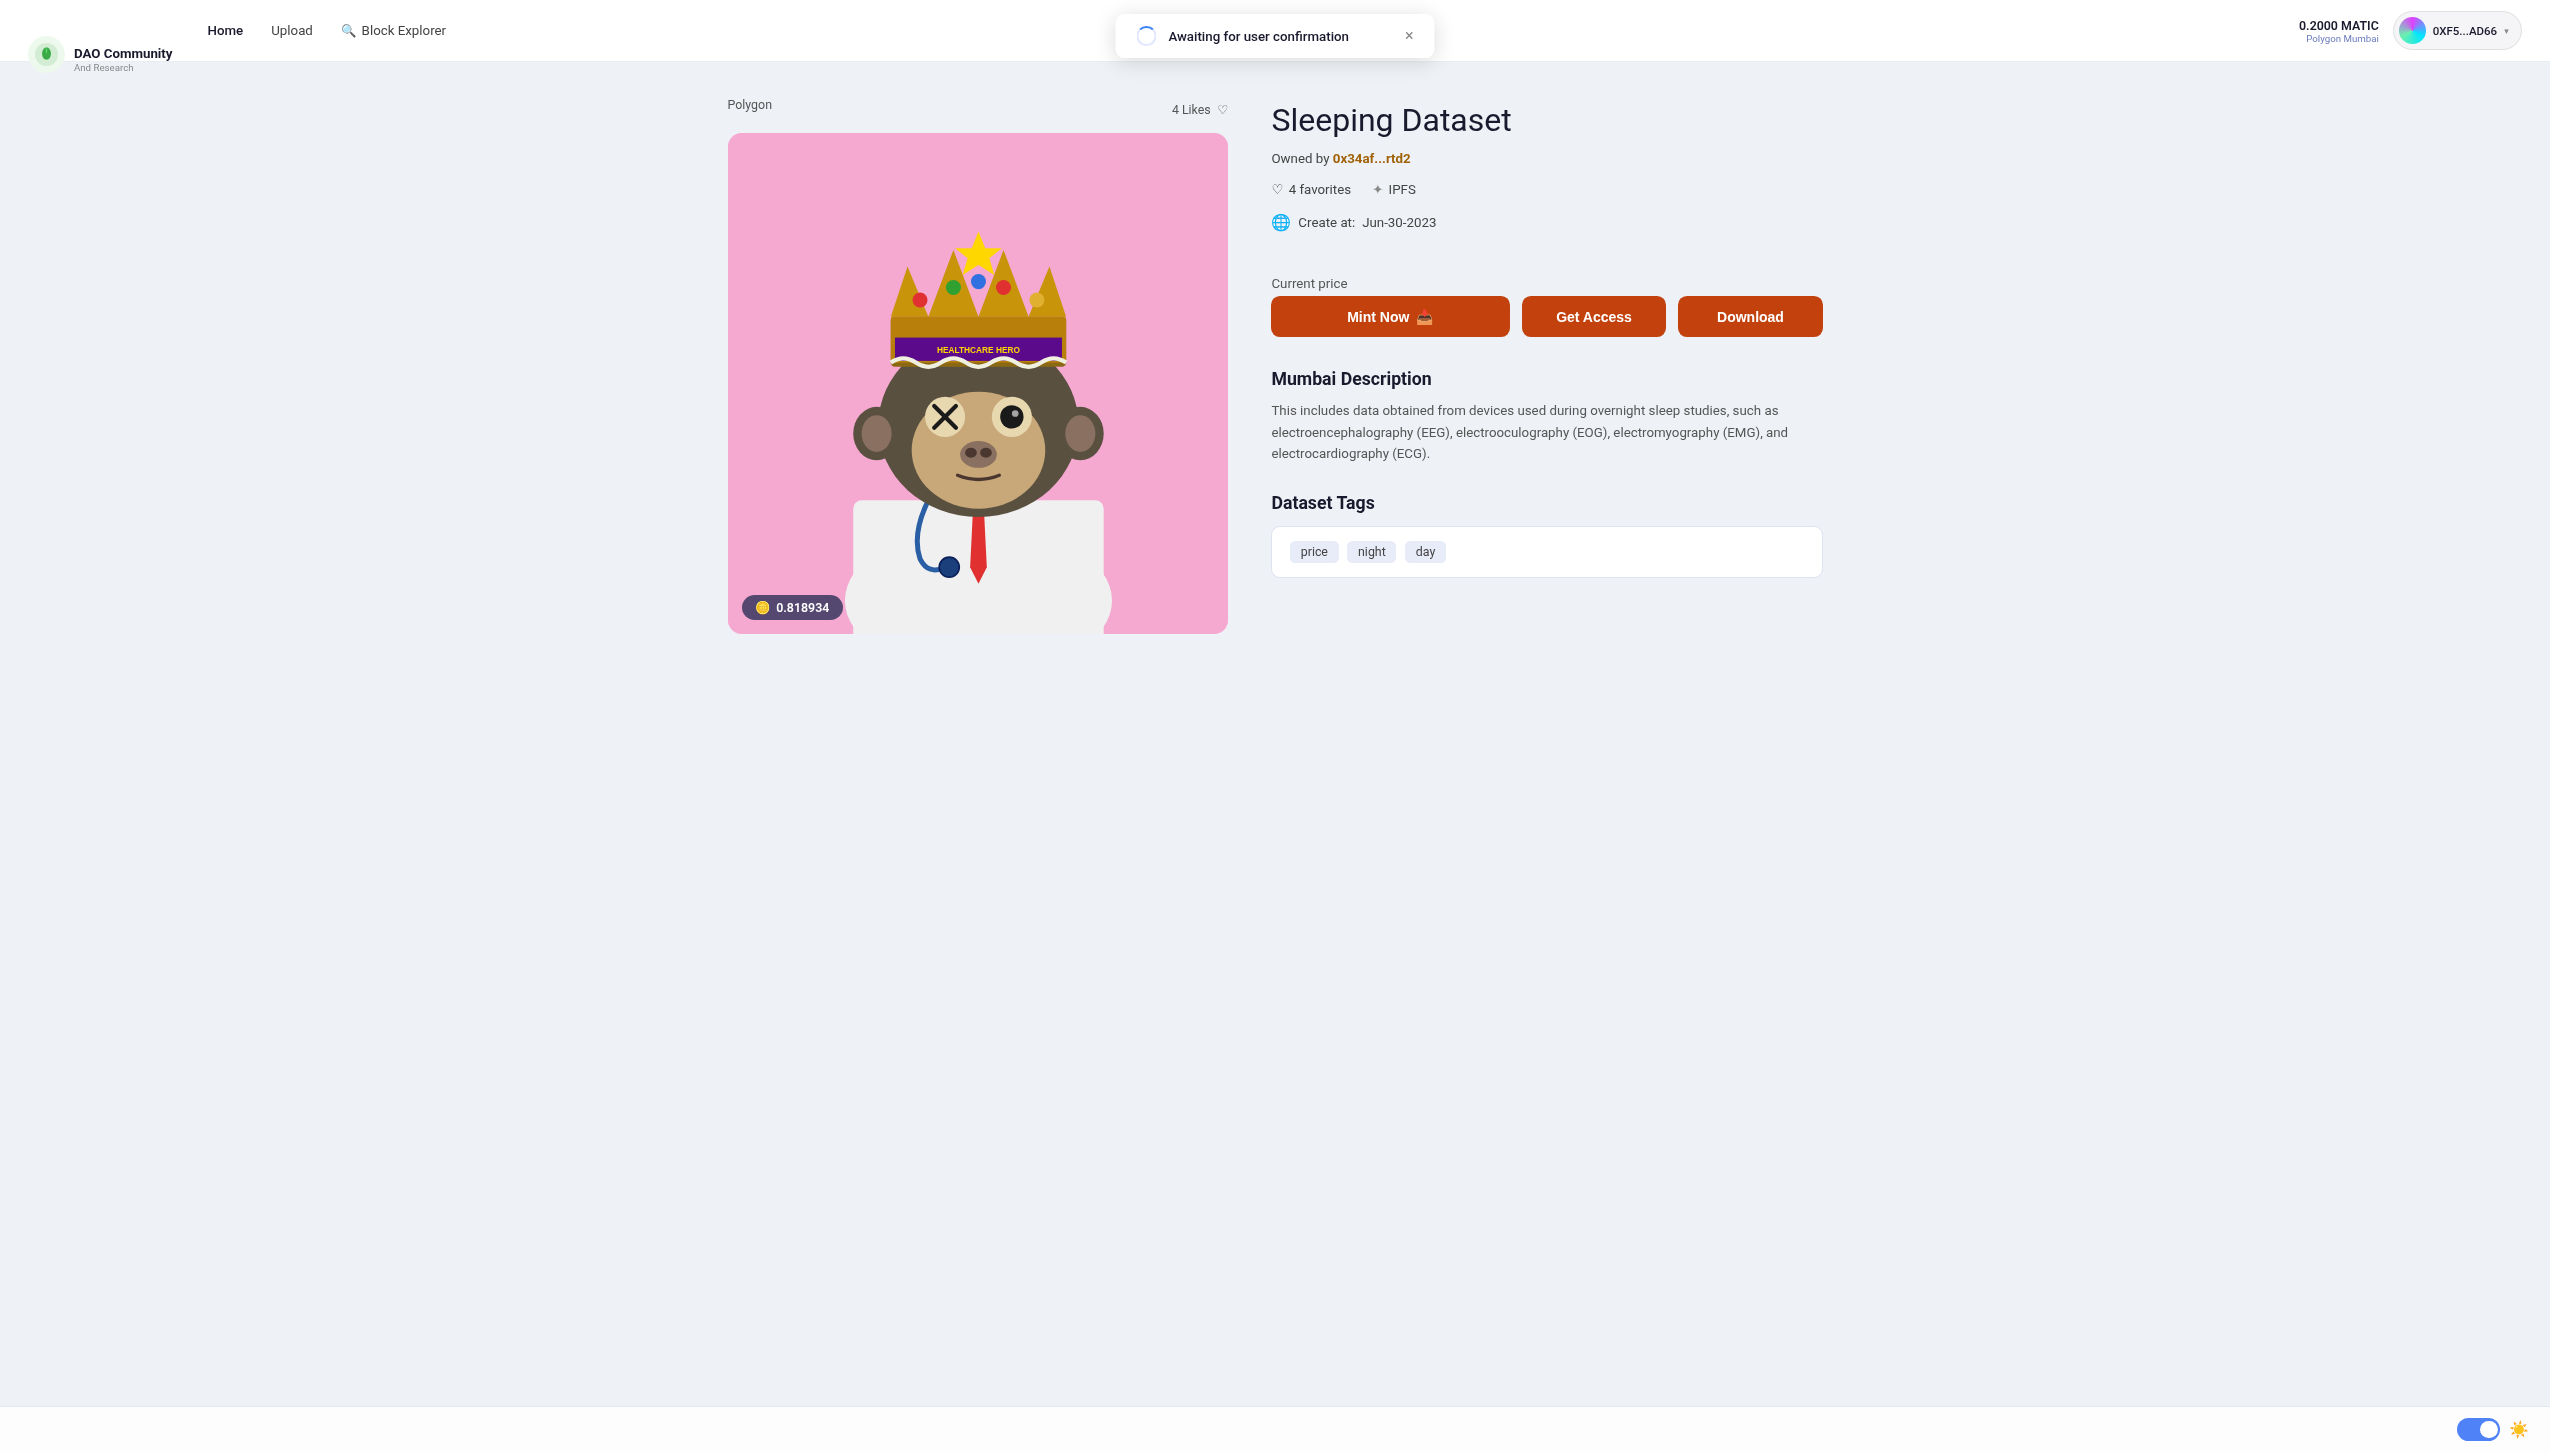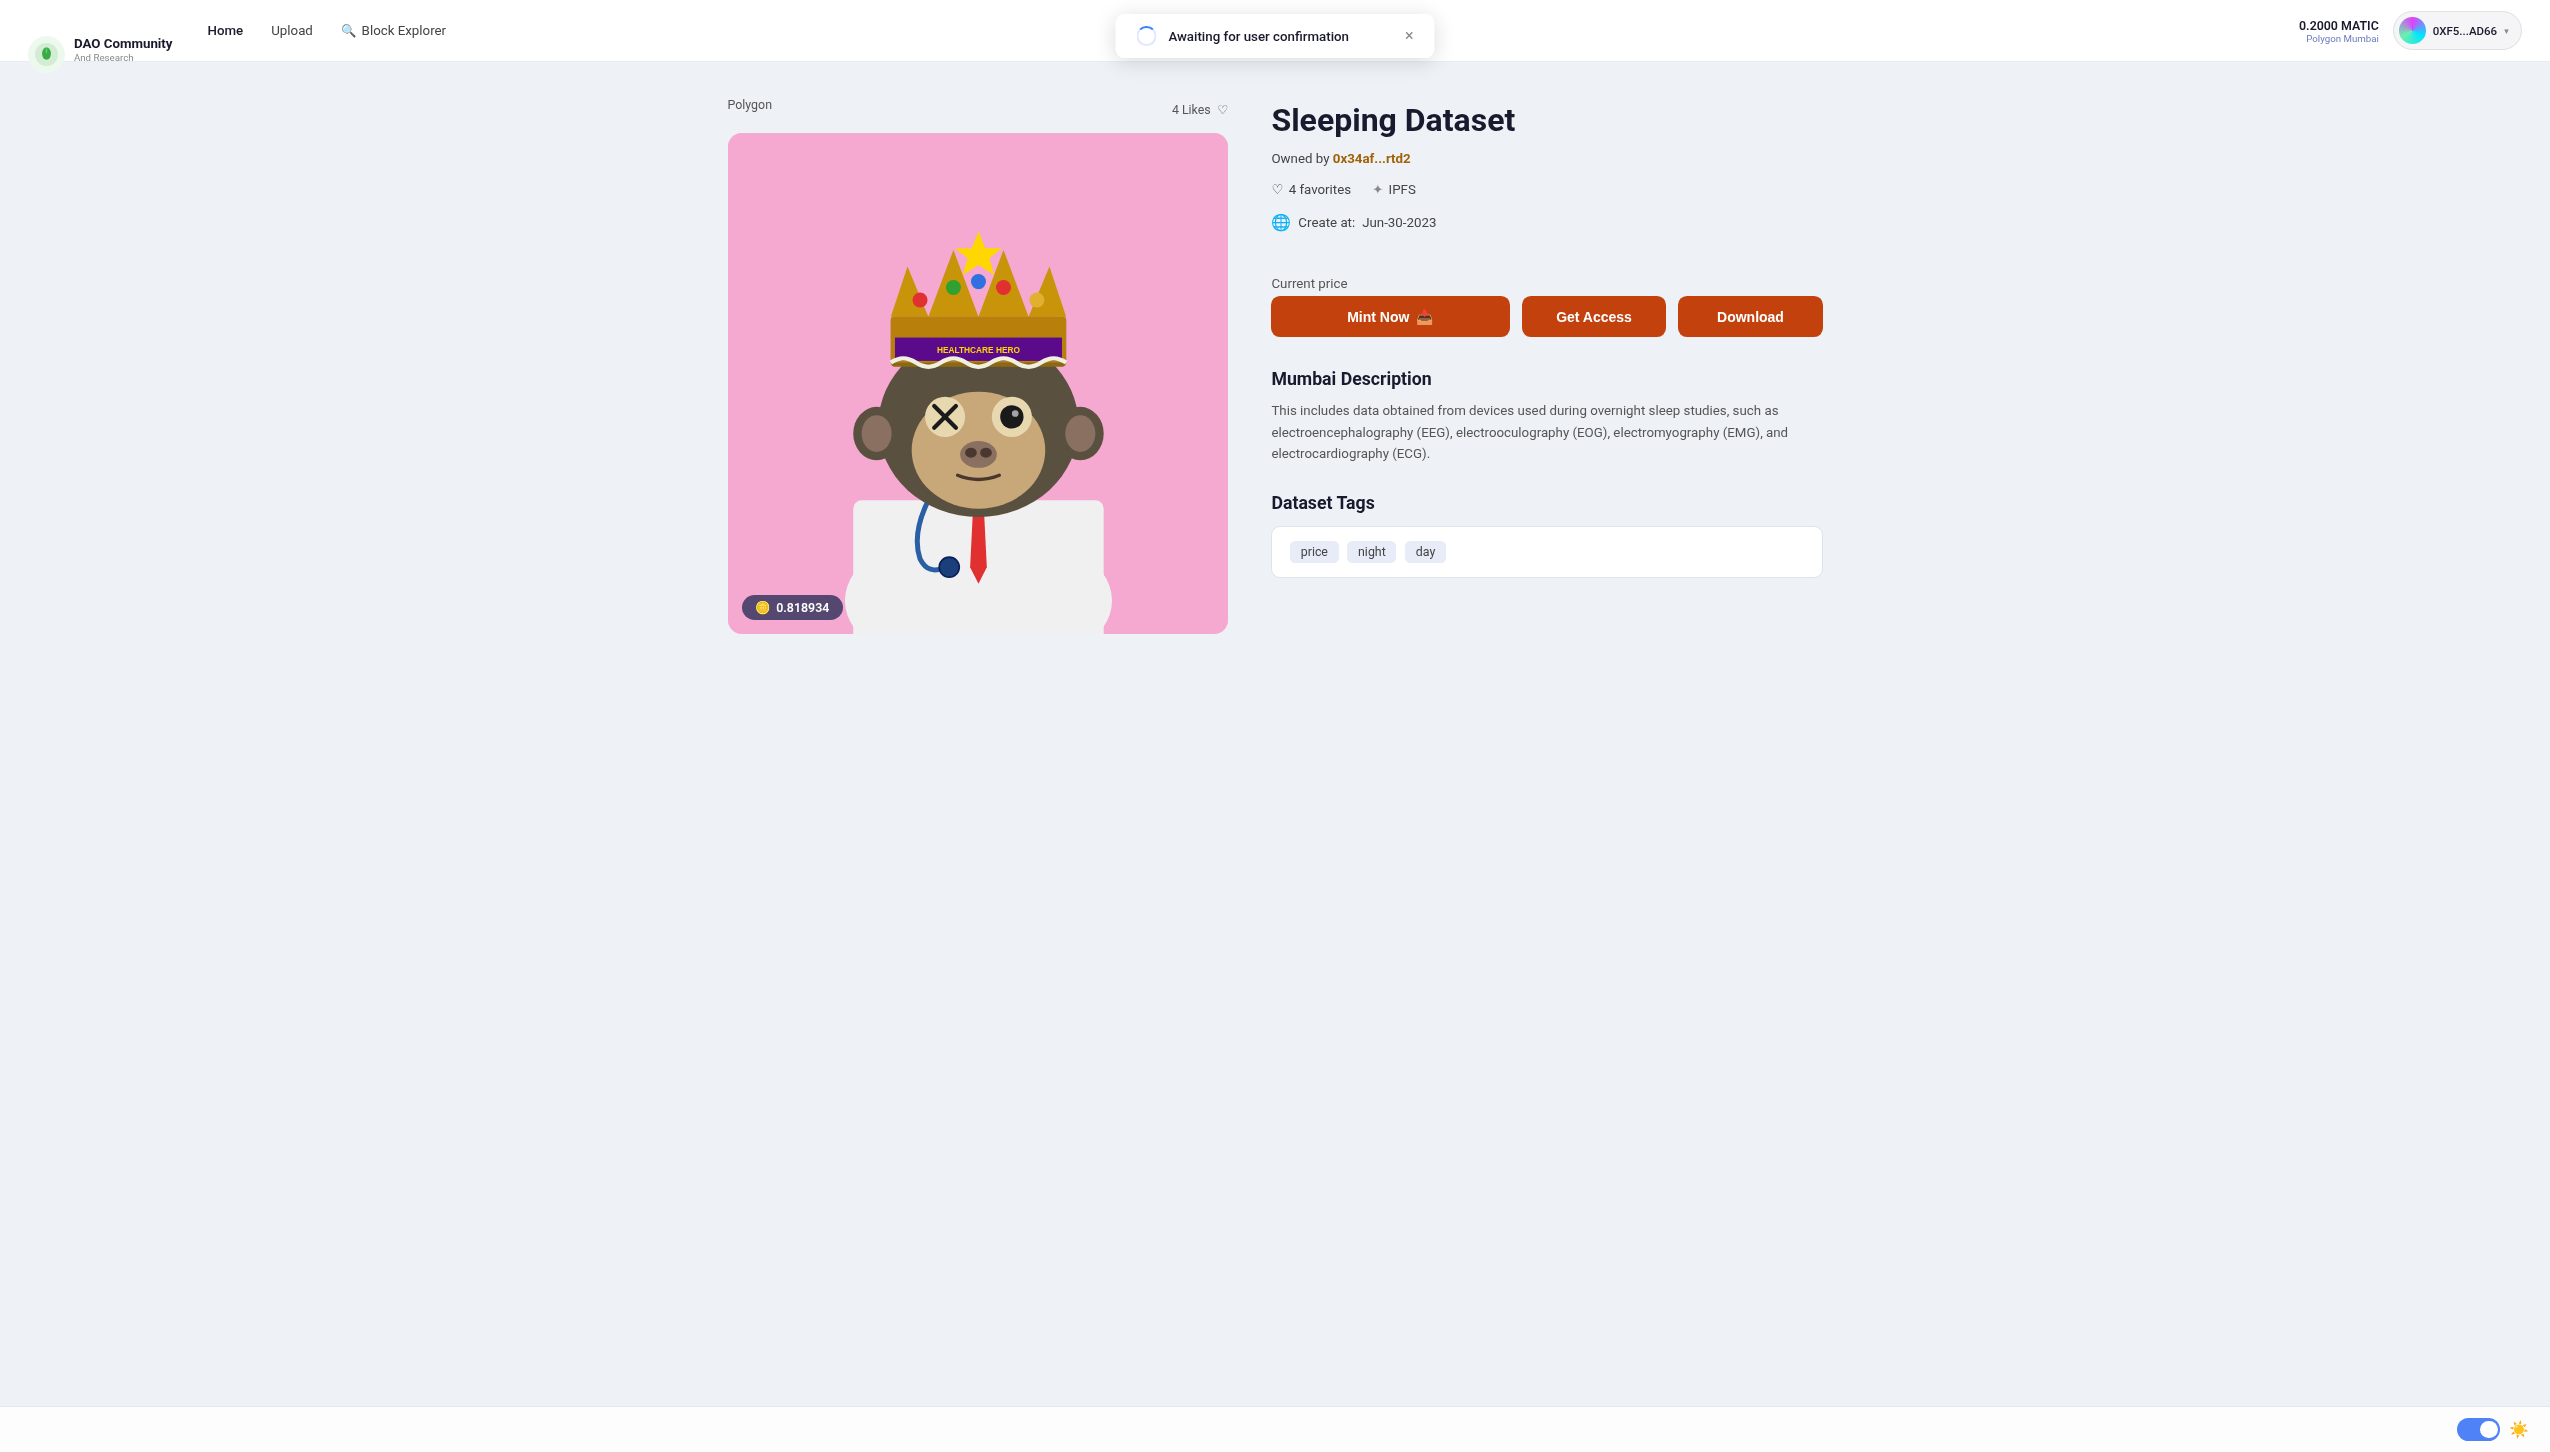--- a/index.html
+++ b/index.html
@@ -16,21 +16,21 @@
       height: 62px;
       display: flex;
       align-items: center;
       padding: 0 28px;
       border-bottom: 0.9px solid #e8edf3;
       position: relative;
       z-index: 100;
     }
     .logo-area {
       display: flex;
-      align-items: flex-start;
+      align-items: flex-end;
       gap: 8.9px;
       margin-right: 35px;
       margin-top: 48px;
     }
     .logo-icon {
       width: 37px;
       height: 37px;
     }
     .logo-text .app-name {
       font-weight: 700;
@@ -192,21 +192,21 @@
       align-items: center;
       gap: 5.3px;
     }
 
     
     .detail-section {
       padding-top: 3.5px;
     }
     .dataset-title {
       font-size: 32px;
-      font-weight: 700;
+      font-weight: 400;
       color: #1a1a2e;
       margin-bottom: 12.4px;
     }
     .owned-by {
       font-size: 13.3px;
       color: #444;
       margin-bottom: 16px;
     }
     .owned-by a {
       color: #a16207;

